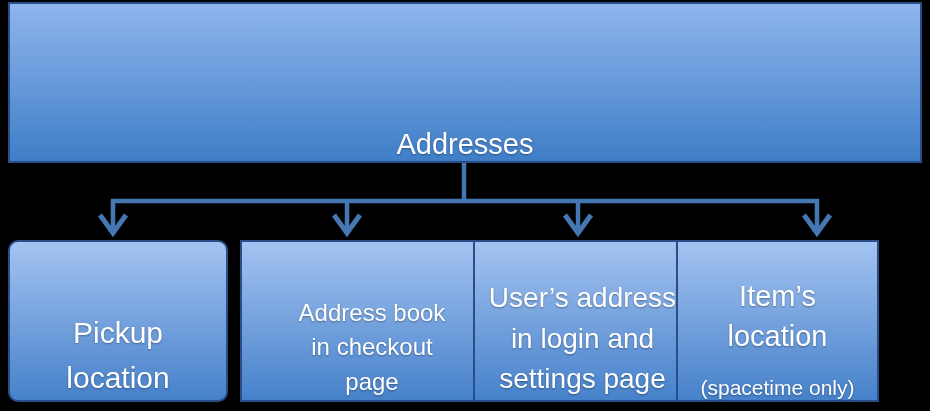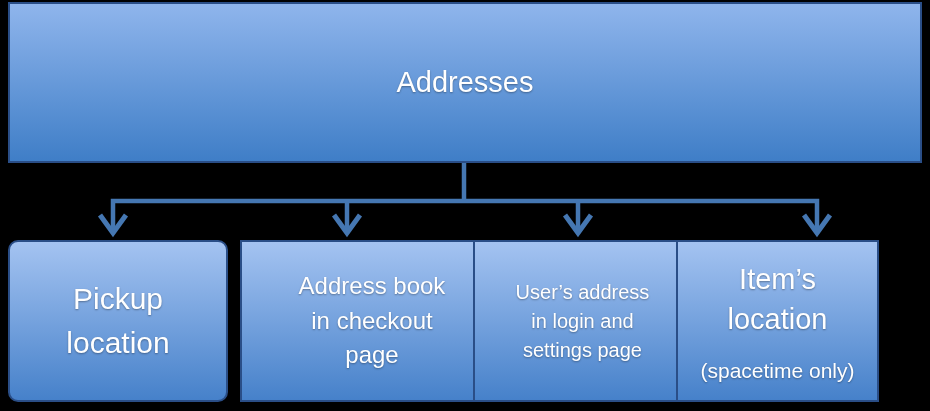--- a/index.html
+++ b/index.html
@@ -24,38 +24,38 @@
     background: var(--canvas-bg);
     overflow: hidden;
   }
   .node {
     position: absolute;
     border: 2px solid var(--box-border);
     color: var(--text);
     display: flex;
     flex-direction: column;
     align-items: center;
-    justify-content: center;
+    justify-content: flex-end;
     text-align: center;
     text-shadow: 0 1px 2px rgba(0,0,0,0.35);
   }
   .root-box {
     left: 8px; top: 2px;
     width: 914px; height: 161px;
     background: linear-gradient(180deg, var(--root-grad-top), var(--root-grad-bottom));
     font-size: 29px;
   }
   .child-box {
     top: 240px;
     height: 162px;
     background: linear-gradient(180deg, var(--child-grad-top), var(--child-grad-bottom));
   }
   .child-box.b1 { left: 8px;   width: 220px; font-size: 30px; line-height: 1.48; border-radius: 10px; }
   .child-box.b2 { left: 240px; width: 264px; font-size: 24px; line-height: 1.45; }
-  .child-box.b3 { left: 473px; width: 219px; font-size: 20px; line-height: 1.45; }
+  .child-box.b3 { left: 473px; width: 219px; font-size: 28px; line-height: 1.45; }
   .child-box.b4 { left: 676px; width: 203px; font-size: 29px; line-height: 1.4; }
   .child-box .note {
     font-size: 21px;
     line-height: 1.2;
     margin-top: 18px;
   }
   svg.connectors {
     position: absolute;
     left: 0; top: 0;
     width: 930px; height: 411px;

